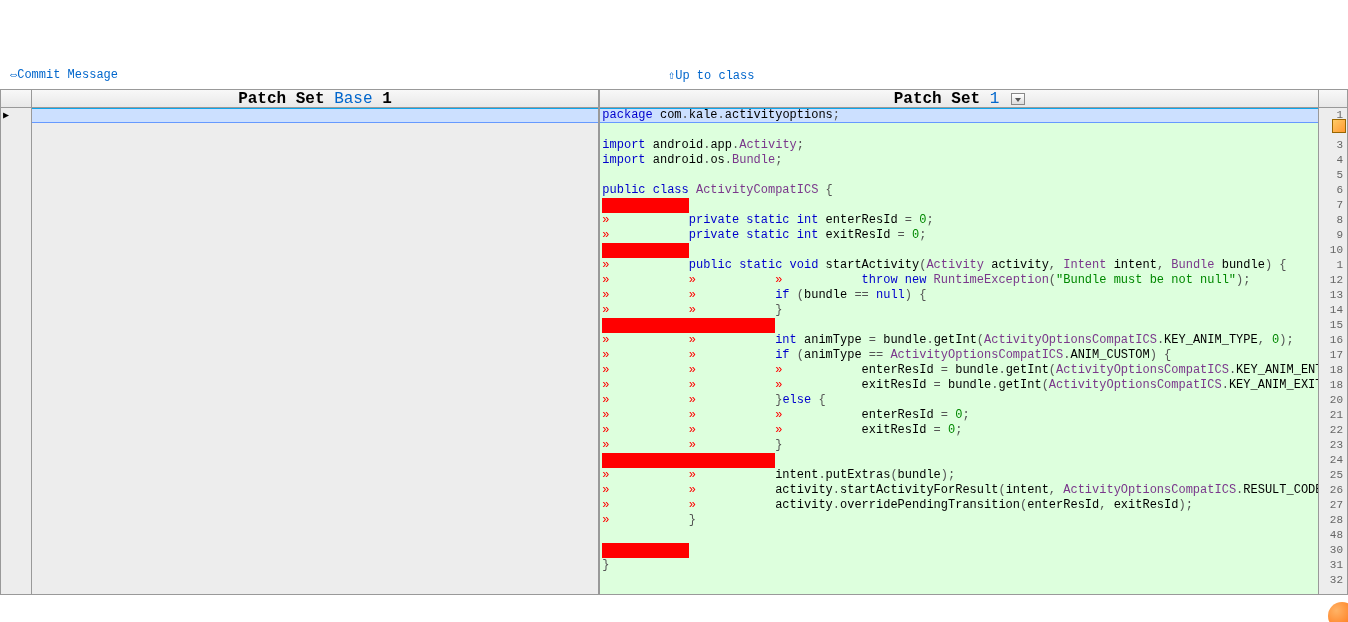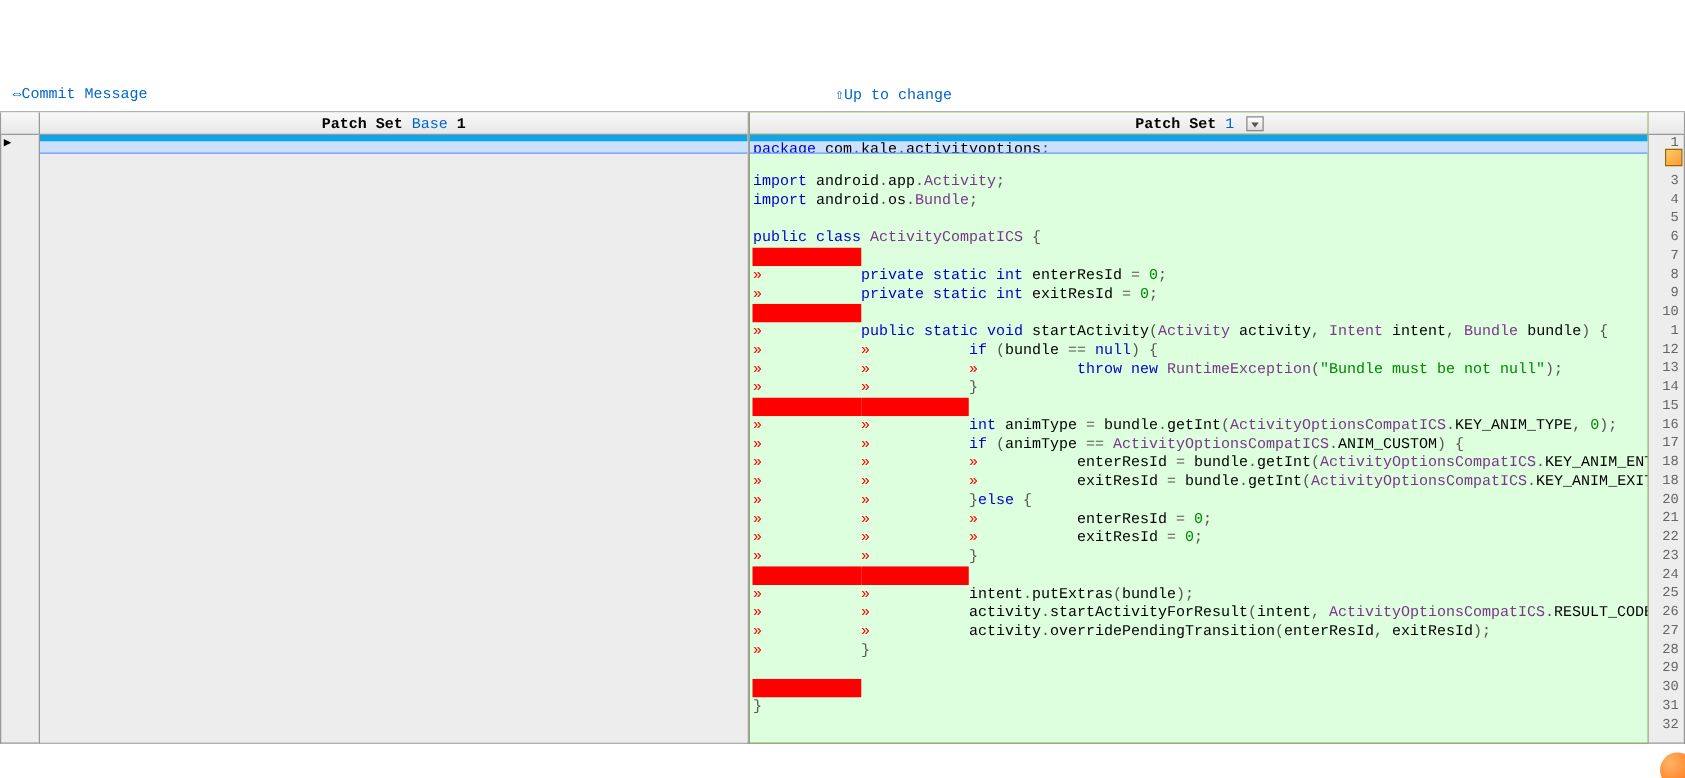--- a/index.html
+++ b/index.html
@@ -54,21 +54,21 @@
   border: 1px solid #999;
   border-top: none;
   border-left: none;
 }
 .pane-header {
   background: linear-gradient(to bottom, #f8f8f8, #e8e8e8);
   border-bottom: 1px solid #999;
   text-align: center;
   padding: 2px 0;
   font-weight: bold;
-  font-size: 12px;
+  font-size: 16px;
   height: 18px;
   line-height: 14px;
 }
 .pane-header .base-link {
   color: #0066cc;
   font-weight: normal;
   cursor: pointer;
 }
 .pane-header .ps-link {
   color: #0066cc;
@@ -116,21 +116,21 @@
 .code-line {
   height: 15px;
   line-height: 15px;
   white-space: pre;
   padding-left: 2px;
   font-size: 12px;
   overflow: hidden;
 }
 .code-line.selected {
   background: #cce0ff;
-  border-top: 5px solid #0ea5e9;
+  border-top: 1px solid #0ea5e9;
   border-bottom: 1px solid #6699ff;
   height: 15px;
   line-height: 13px;
 }
 .left-body {
   background: #ededed;
   height: 486px;
 }
 .right-body {
   background: #ddffdd;
@@ -168,21 +168,21 @@
   height: 28px;
   border-radius: 50%;
   background: radial-gradient(circle at 30% 30%, #ffb366, #ff6600);
 }
 </style>
 </head>
 <body>
 
 <div class="top-links">
   <a class="link-left">⇔Commit Message</a>
-  <a class="link-right">⇧Up to change</a>
+  <a class="link-right">⇧Up to class</a>
 </div>
 
 <div class="diff-container">
 
   <div class="gutter-left">
     <div class="gutter-left-header"></div>
     <div class="marker">▶</div>
   </div>
 
   <div class="left-pane">
@@ -204,22 +204,22 @@
         <div class="code-line"></div>
         <div class="code-line"><span class="kw">import </span><span class="ident">android</span><span class="punct">.</span><span class="ident">app</span><span class="punct">.</span><span class="type">Activity</span><span class="punct">;</span></div>
         <div class="code-line"><span class="kw">import </span><span class="ident">android</span><span class="punct">.</span><span class="ident">os</span><span class="punct">.</span><span class="type">Bundle</span><span class="punct">;</span></div>
         <div class="code-line"></div>
         <div class="code-line"><span class="kw">public class </span><span class="type">ActivityCompatICS</span><span class="punct"> {</span></div>
         <div class="code-line"><span class="tab-ws">»           </span></div>
         <div class="code-line"><span class="tab-green">»           </span><span class="kw">private static int </span><span class="ident">enterResId</span><span class="punct"> = </span><span class="num">0</span><span class="punct">;</span></div>
         <div class="code-line"><span class="tab-green">»           </span><span class="kw">private static int </span><span class="ident">exitResId</span><span class="punct"> = </span><span class="num">0</span><span class="punct">;</span></div>
         <div class="code-line"><span class="tab-ws">»           </span></div>
         <div class="code-line"><span class="tab-green">»           </span><span class="kw">public static void </span><span class="ident">startActivity</span><span class="punct">(</span><span class="type">Activity</span><span class="ident"> activity</span><span class="punct">, </span><span class="type">Intent</span><span class="ident"> intent</span><span class="punct">, </span><span class="type">Bundle</span><span class="ident"> bundle</span><span class="punct">) {</span></div>
+        <div class="code-line"><span class="tab-green">»           </span><span class="tab-green">»           </span><span class="tab-green">»           </span><span class="kw">throw new </span><span class="type">RuntimeException</span><span class="punct">(</span><span class="str">"Bundle must be not null"</span><span class="punct">);</span></div>
         <div class="code-line"><span class="tab-green">»           </span><span class="tab-green">»           </span><span class="kw">if </span><span class="punct">(</span><span class="ident">bundle</span><span class="punct"> == </span><span class="kw">null</span><span class="punct">) {</span></div>
-        <div class="code-line"><span class="tab-green">»           </span><span class="tab-green">»           </span><span class="tab-green">»           </span><span class="kw">throw new </span><span class="type">RuntimeException</span><span class="punct">(</span><span class="str">"Bundle must be not null"</span><span class="punct">);</span></div>
         <div class="code-line"><span class="tab-green">»           </span><span class="tab-green">»           </span><span class="punct">}</span></div>
         <div class="code-line"><span class="tab-ws">»           </span><span class="tab-ws">»           </span></div>
         <div class="code-line"><span class="tab-green">»           </span><span class="tab-green">»           </span><span class="kw">int </span><span class="ident">animType</span><span class="punct"> = </span><span class="ident">bundle</span><span class="punct">.</span><span class="ident">getInt</span><span class="punct">(</span><span class="type">ActivityOptionsCompatICS</span><span class="punct">.</span><span class="ident">KEY_ANIM_TYPE</span><span class="punct">, </span><span class="num">0</span><span class="punct">);</span></div>
         <div class="code-line"><span class="tab-green">»           </span><span class="tab-green">»           </span><span class="kw">if </span><span class="punct">(</span><span class="ident">animType</span><span class="punct"> == </span><span class="type">ActivityOptionsCompatICS</span><span class="punct">.</span><span class="ident">ANIM_CUSTOM</span><span class="punct">) {</span></div>
         <div class="code-line"><span class="tab-green">»           </span><span class="tab-green">»           </span><span class="tab-green">»           </span><span class="ident">enterResId</span><span class="punct"> = </span><span class="ident">bundle</span><span class="punct">.</span><span class="ident">getInt</span><span class="punct">(</span><span class="type">ActivityOptionsCompatICS</span><span class="punct">.</span><span class="ident">KEY_ANIM_ENTER_RES_ID</span></div>
         <div class="code-line"><span class="tab-green">»           </span><span class="tab-green">»           </span><span class="tab-green">»           </span><span class="ident">exitResId</span><span class="punct"> = </span><span class="ident">bundle</span><span class="punct">.</span><span class="ident">getInt</span><span class="punct">(</span><span class="type">ActivityOptionsCompatICS</span><span class="punct">.</span><span class="ident">KEY_ANIM_EXIT_RES_ID</span></div>
         <div class="code-line"><span class="tab-green">»           </span><span class="tab-green">»           </span><span class="punct">}</span><span class="kw">else </span><span class="punct">{</span></div>
         <div class="code-line"><span class="tab-green">»           </span><span class="tab-green">»           </span><span class="tab-green">»           </span><span class="ident">enterResId</span><span class="punct"> = </span><span class="num">0</span><span class="punct">;</span></div>
         <div class="code-line"><span class="tab-green">»           </span><span class="tab-green">»           </span><span class="tab-green">»           </span><span class="ident">exitResId</span><span class="punct"> = </span><span class="num">0</span><span class="punct">;</span></div>
         <div class="code-line"><span class="tab-green">»           </span><span class="tab-green">»           </span><span class="punct">}</span></div>
@@ -258,21 +258,21 @@
         <div class="line-num">18</div>
         <div class="line-num">20</div>
         <div class="line-num">21</div>
         <div class="line-num">22</div>
         <div class="line-num">23</div>
         <div class="line-num">24</div>
         <div class="line-num">25</div>
         <div class="line-num">26</div>
         <div class="line-num">27</div>
         <div class="line-num">28</div>
-        <div class="line-num">29</div>
+        <div class="line-num">48</div>
         <div class="line-num">30</div>
         <div class="line-num">31</div>
         <div class="line-num">32</div>
       </div>
   </div>
 
 </div>
 
 <div class="corner-icon"></div>
 <div class="orange-ball"></div>

